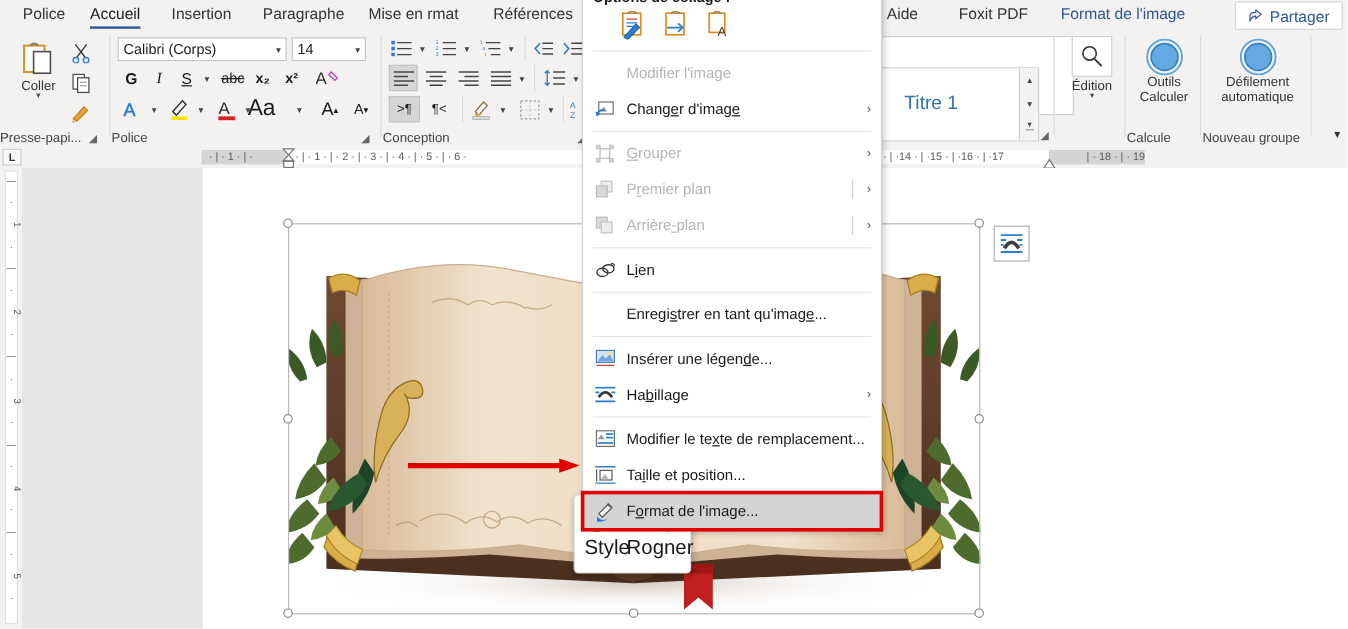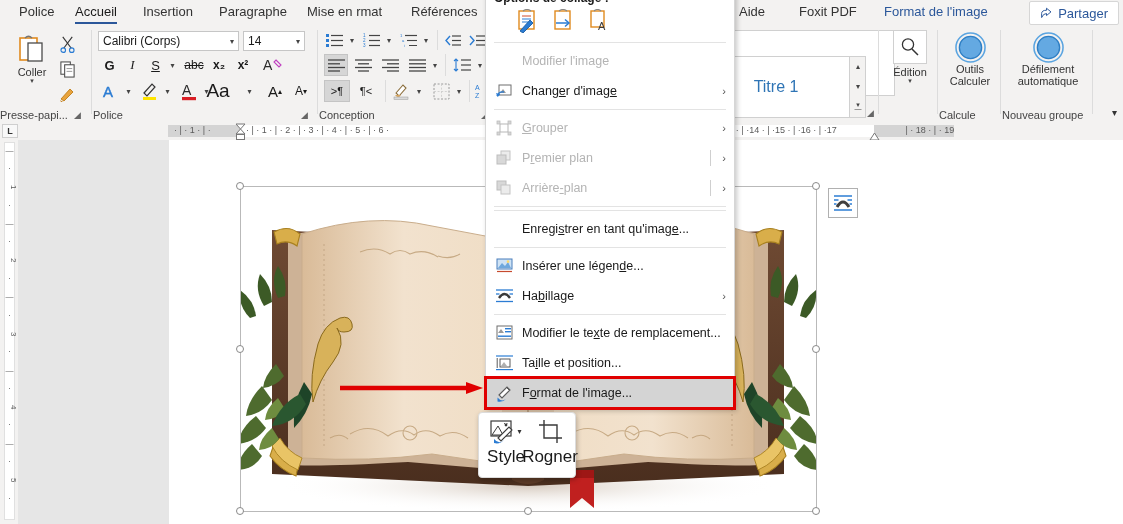--- a/index.html
+++ b/index.html
@@ -702,20 +702,30 @@
         <rect x="5" y="5" width="9" height="9" fill="#ececec" stroke="#c4c4c4" stroke-width="1"></rect>
       </svg>
     </span>
     <span class="mi-tx">Arrière<u>-</u>plan</span>
     <span class="arwsep"></span>
     <span class="arw">›</span>
   </div>
 
   <div class="msep"></div>
 
+  <div class="mi">
+    <span class="mi-ic">
+      <svg width="17" height="14" viewBox="0 0 17 14">
+        <ellipse cx="6" cy="9" rx="4.6" ry="3.4" fill="none" stroke="#3a3a3a" stroke-width="1.2"></ellipse>
+        <ellipse cx="11" cy="6" rx="4.6" ry="3.4" fill="none" stroke="#3a3a3a" stroke-width="1.2"></ellipse>
+        <path d="M13 2 q3 -1 3 2" fill="none" stroke="#3a3a3a" stroke-width="1.1"></path>
+      </svg>
+    </span>
+    <span class="mi-tx">L<u>i</u>en</span>
+  </div>
 
   <div class="msep"></div>
 
   <div class="mi">
     <span class="mi-tx">Enregi<u>s</u>trer en tant qu'imag<u>e</u>...</span>
   </div>
 
   <div class="msep"></div>
 
   <div class="mi">

